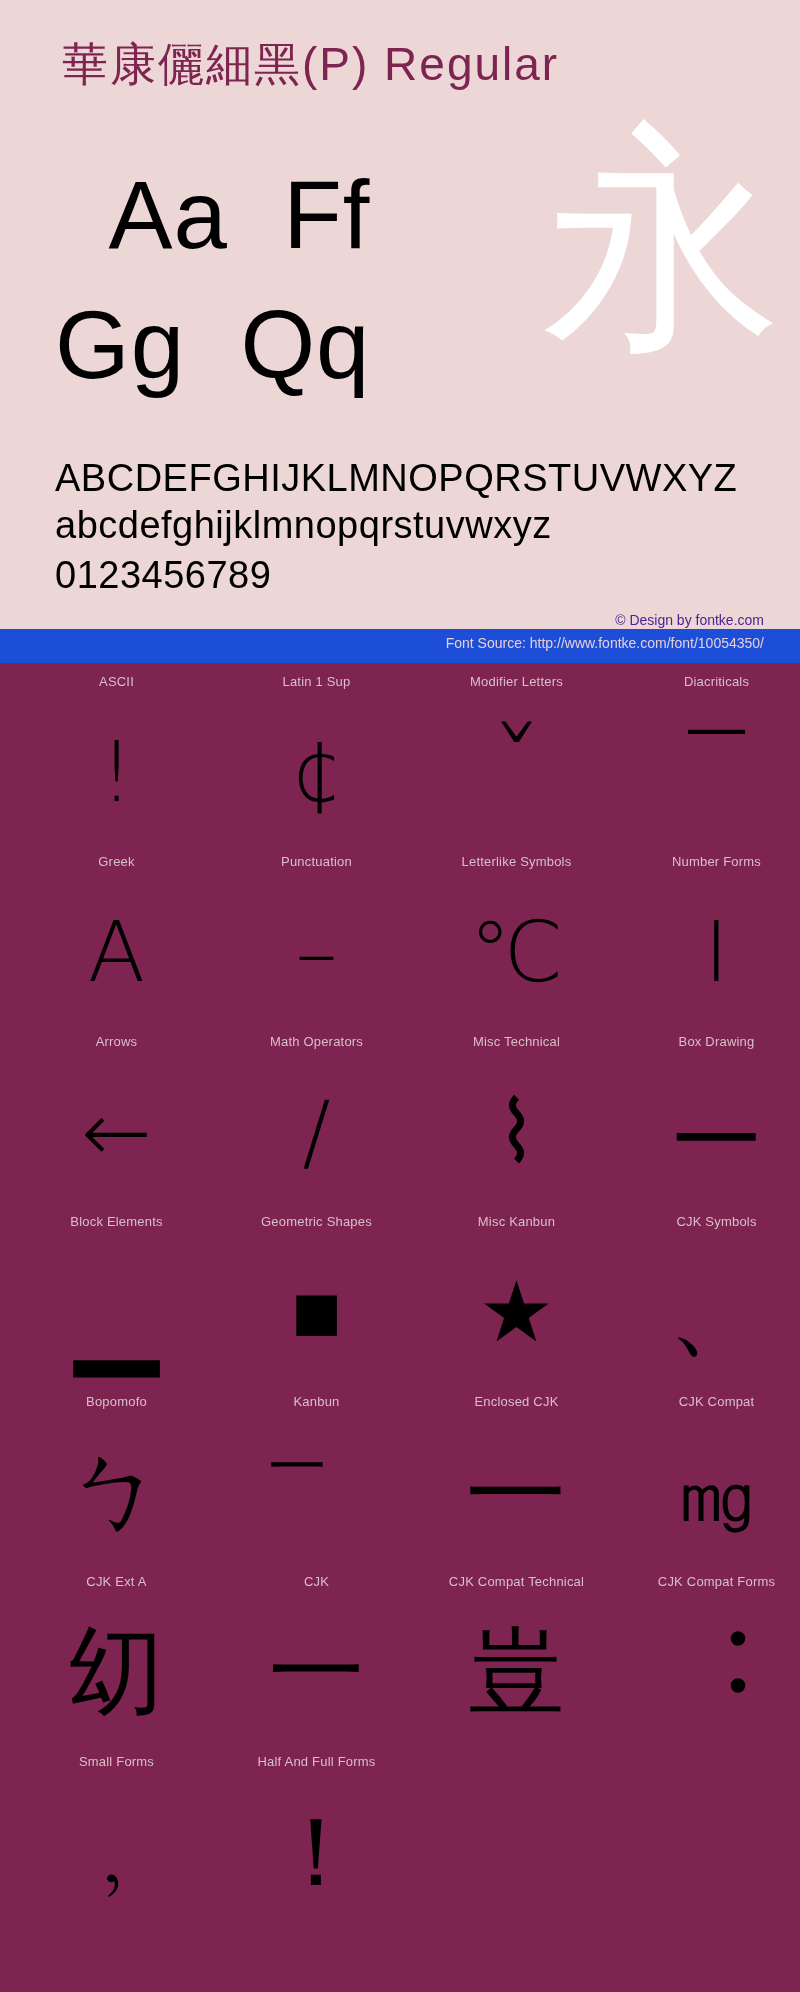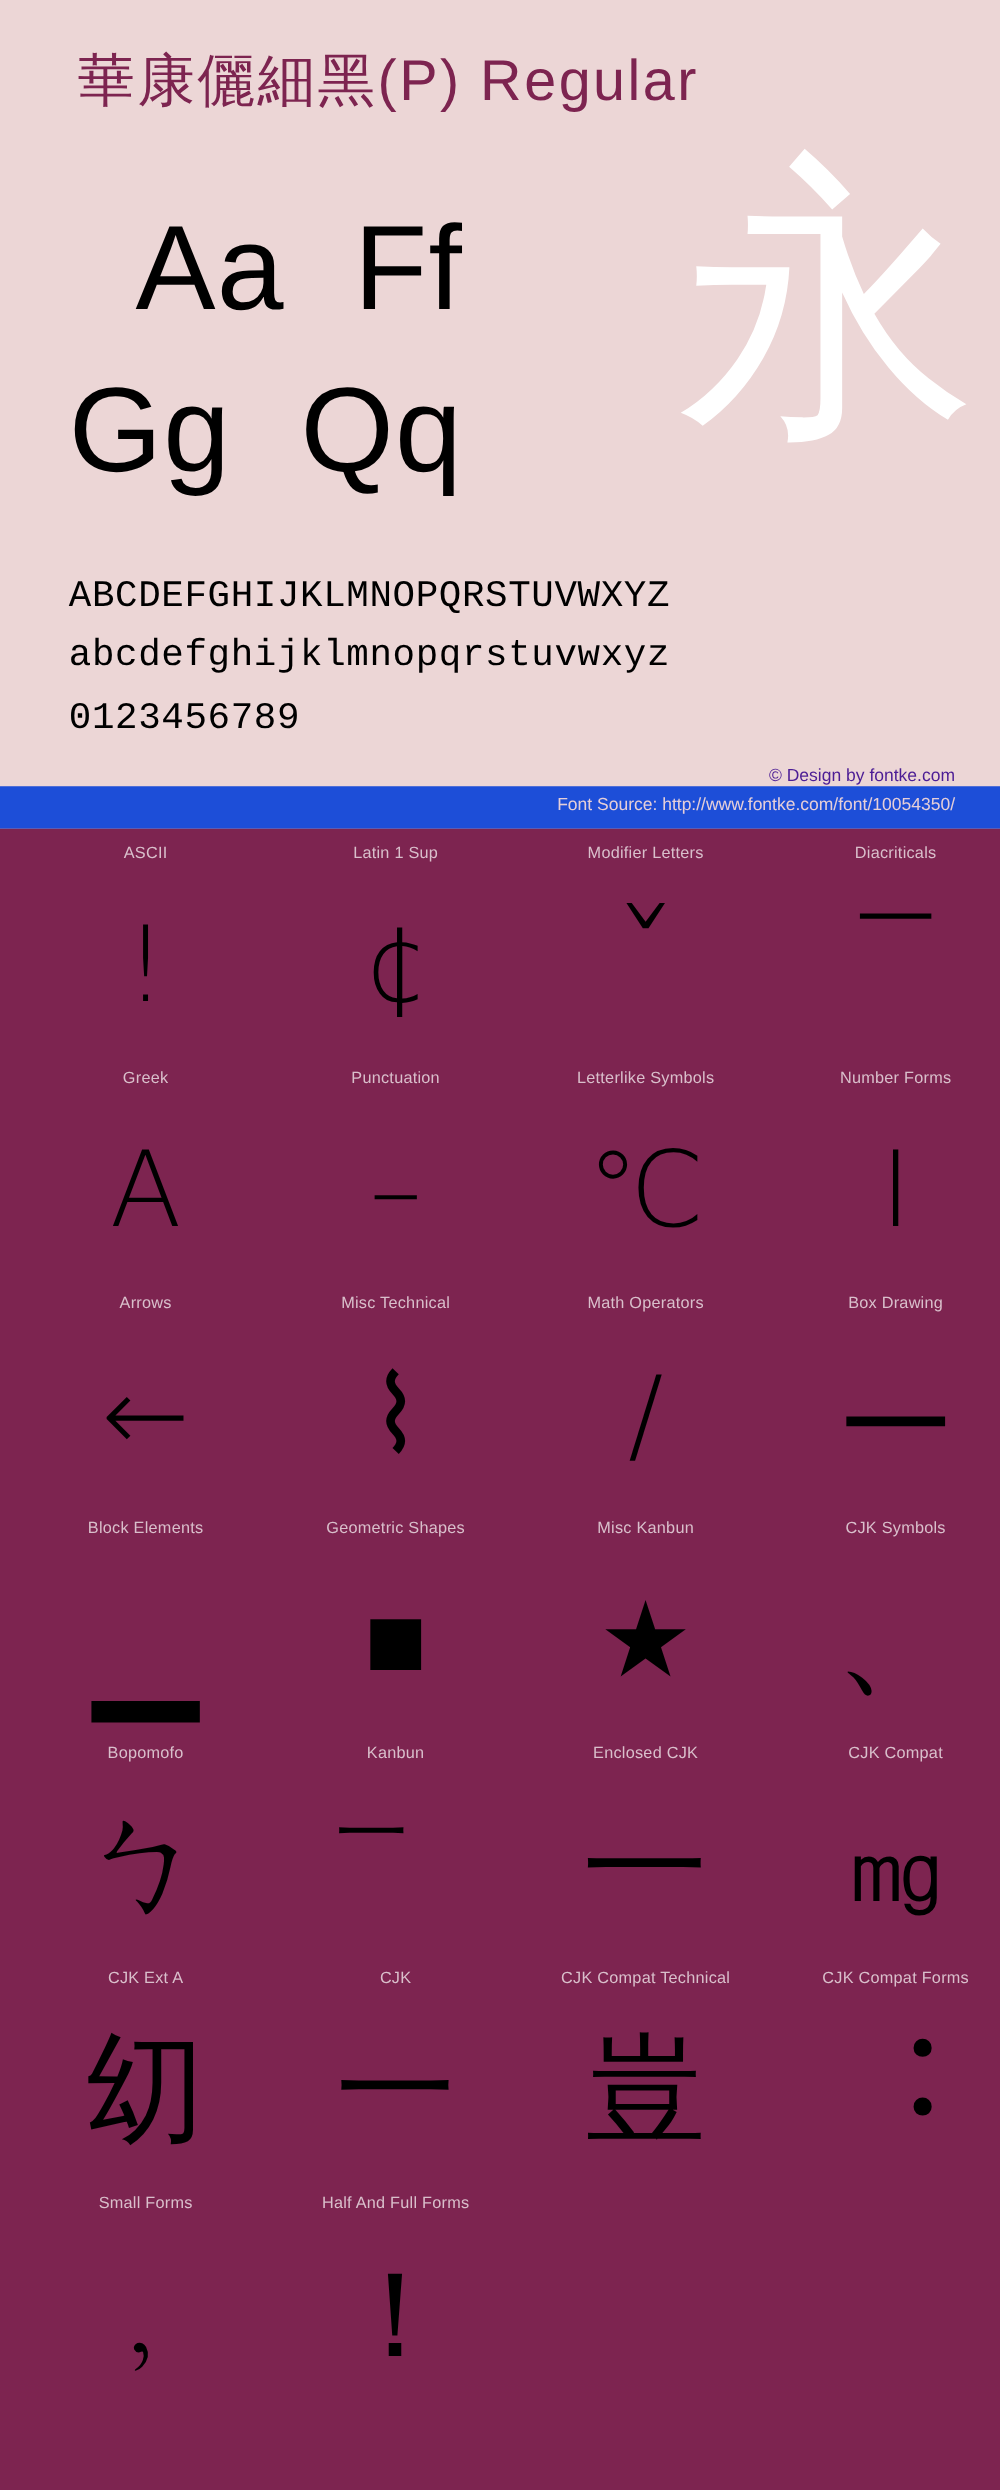--- a/index.html
+++ b/index.html
@@ -62,26 +62,26 @@
   }
   .pairs .row {
     white-space: pre;
     text-align: right;
   }
 
   .alpha {
     position: absolute;
     left: 55px;
     color: #000;
-    font-size: 30px;
+    font-size: 38px;
     line-height: 46px;
     font-weight: 300;
     letter-spacing: 0.5px;
     white-space: pre;
-    font-family: Liberation Mono, monospace;
+    font-family: Liberation Sans, sans-serif;
   }
   .alpha.up   { top: 455px; }
   .alpha.low  { top: 502px; }
   .alpha.num  { top: 552px; }
 
   .credit {
     position: absolute;
     right: 36px;
     top: 612px;
     font-size: 14px;
@@ -219,28 +219,28 @@
         <div class="cell-label">Number Forms</div>
         <div class="cell-glyph">Ⅰ</div>
       </div>
     </div>
     <div class="grid-row">
       <div class="cell">
         <div class="cell-label">Arrows</div>
         <div class="cell-glyph">←</div>
       </div>
       <div class="cell">
+        <div class="cell-label">Math Operators</div>
+        <div class="cell-glyph">∕</div>
+      </div>
+      <div class="cell">
         <div class="cell-label">Misc Technical</div>
         <div class="cell-glyph">⌇</div>
       </div>
       <div class="cell">
-        <div class="cell-label">Math Operators</div>
-        <div class="cell-glyph">∕</div>
-      </div>
-      <div class="cell">
         <div class="cell-label">Box Drawing</div>
         <div class="cell-glyph wide">─</div>
       </div>
     </div>
     <div class="grid-row">
       <div class="cell">
         <div class="cell-label">Block Elements</div>
         <div class="cell-glyph wide">▁</div>
       </div>
       <div class="cell">

